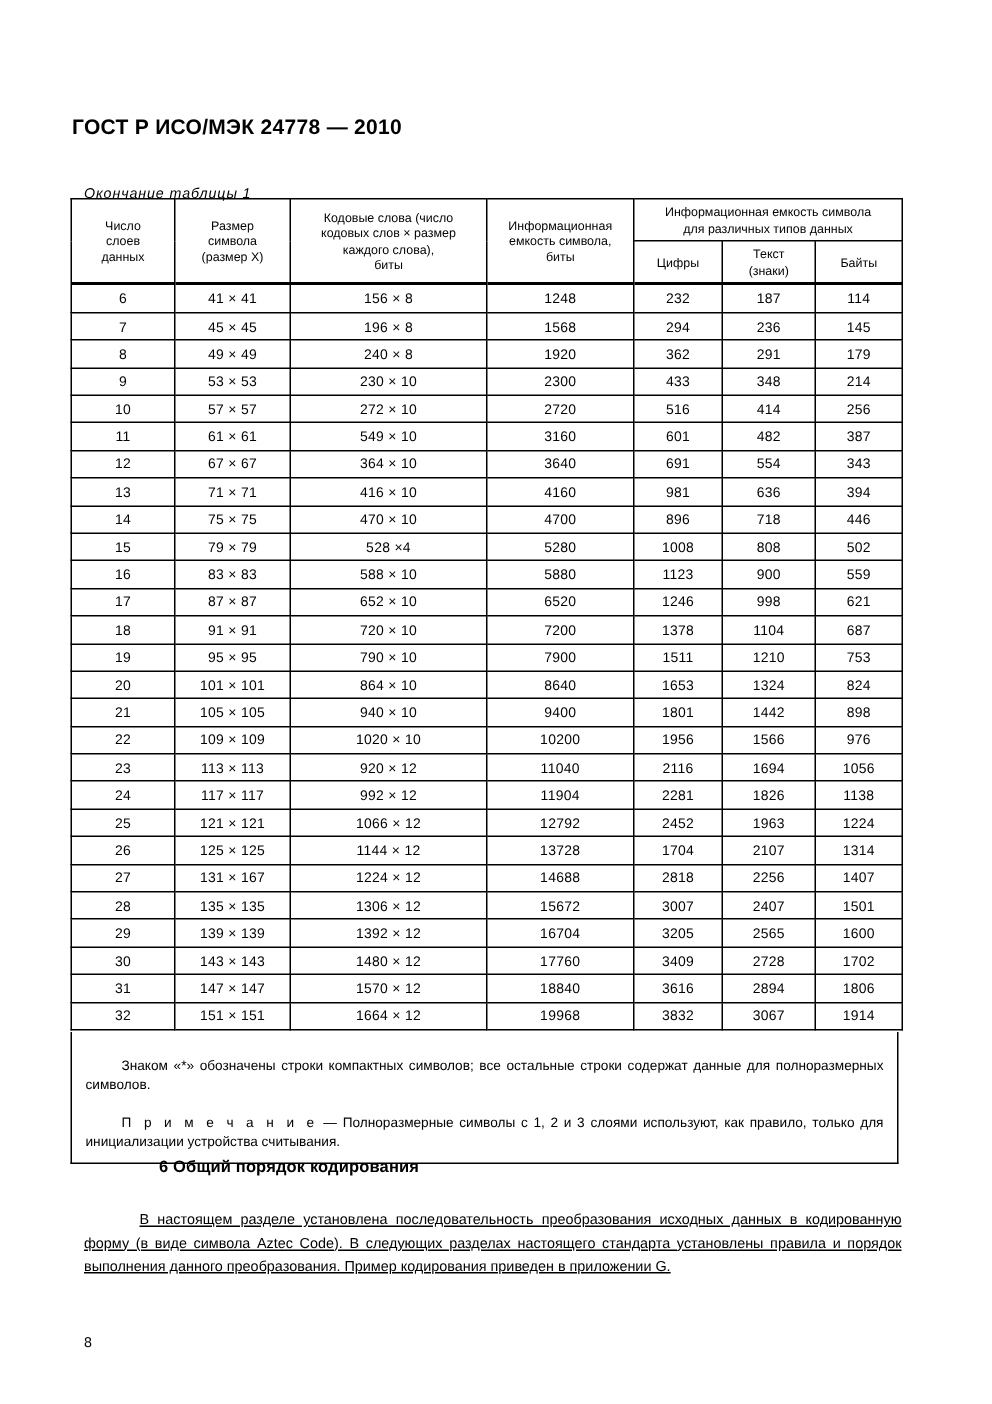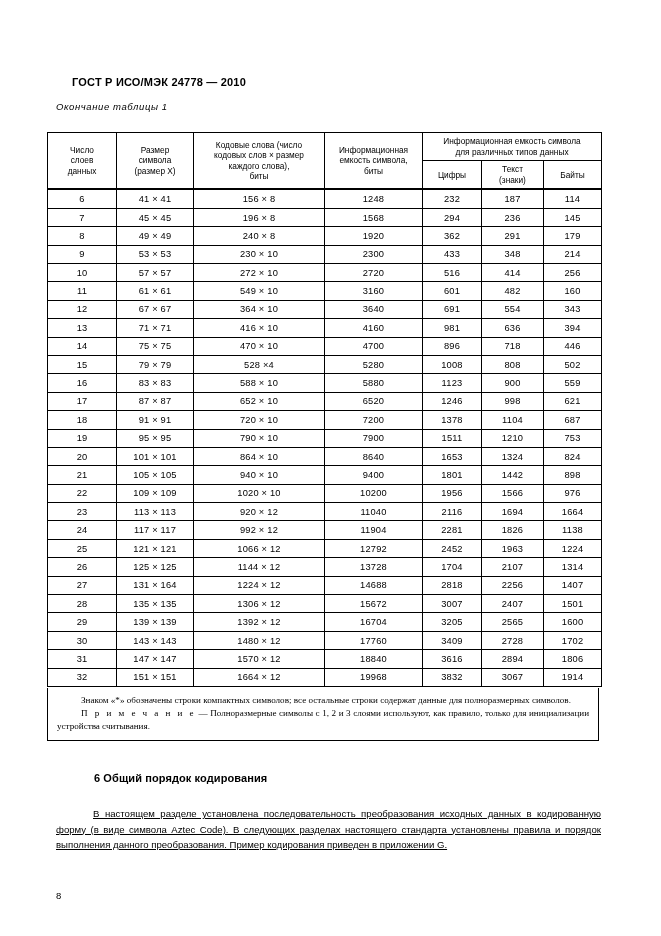--- a/index.html
+++ b/index.html
@@ -19,33 +19,33 @@
     position: absolute;
     left: 0; top: 0;
     width: 661px;
     height: 936px;
     overflow: hidden;
   }
 
   
   .doc-header {
     position: absolute;
-    left: 72px;
+    left: 48px;
     top: 76px;
-    font-size: 11px;
+    font-size: 14px;
     font-weight: bold;
     letter-spacing: 0.2px;
     white-space: nowrap;
   }
 
   
   .table-caption {
     position: absolute;
     left: 56px;
-    top: 101px;
+    top: 124px;
     font-size: 9.5px;
     font-style: italic;
     letter-spacing: 0.6px;
     white-space: nowrap;
   }
 
   
   .tbl-wrap {
     position: absolute;
     left: 47px;
@@ -92,41 +92,40 @@
 
   
   .notes {
     position: absolute;
     left: 47px;
     top: 688px;
     width: 552px;
     border: 1px solid #000;
     border-top: none;
     box-sizing: border-box;
-    padding: 6px 9px 7px 9px;
-    font-family: Liberation Serif, serif;
+    padding: 16px 9px 7px 9px;
   }
   .notes p {
     margin: 0;
     font-size: 9.1px;
     line-height: 1.42;
     text-align: justify;
     text-indent: 24px;
   }
   .notes p + p {
-    margin-top: 0;
+    margin-top: 12px;
   }
   .sp-word {
     letter-spacing: 2.3px;
   }
 
   
   .section-heading {
     position: absolute;
-    left: 94px;
+    left: 106px;
     top: 772px;
     font-size: 11px;
     font-weight: bold;
     letter-spacing: 0.1px;
     white-space: nowrap;
   }
 
   
   .body-para {
     position: absolute;
@@ -251,21 +250,21 @@
             <td>414</td>
             <td>256</td>
           </tr>
           <tr>
             <td>11</td>
             <td>61 × 61</td>
             <td>549 × 10</td>
             <td>3160</td>
             <td>601</td>
             <td>482</td>
-            <td>160</td>
+            <td>387</td>
           </tr>
           <tr>
             <td>12</td>
             <td>67 × 67</td>
             <td>364 × 10</td>
             <td>3640</td>
             <td>691</td>
             <td>554</td>
             <td>343</td>
           </tr>
@@ -359,21 +358,21 @@
             <td>1566</td>
             <td>976</td>
           </tr>
           <tr>
             <td>23</td>
             <td>113 × 113</td>
             <td>920 × 12</td>
             <td>11040</td>
             <td>2116</td>
             <td>1694</td>
-            <td>1664</td>
+            <td>1056</td>
           </tr>
           <tr>
             <td>24</td>
             <td>117 × 117</td>
             <td>992 × 12</td>
             <td>11904</td>
             <td>2281</td>
             <td>1826</td>
             <td>1138</td>
           </tr>
@@ -390,21 +389,21 @@
             <td>26</td>
             <td>125 × 125</td>
             <td>1144 × 12</td>
             <td>13728</td>
             <td>1704</td>
             <td>2107</td>
             <td>1314</td>
           </tr>
           <tr>
             <td>27</td>
-            <td>131 × 164</td>
+            <td>131 × 167</td>
             <td>1224 × 12</td>
             <td>14688</td>
             <td>2818</td>
             <td>2256</td>
             <td>1407</td>
           </tr>
           <tr>
             <td>28</td>
             <td>135 × 135</td>
             <td>1306 × 12</td>

